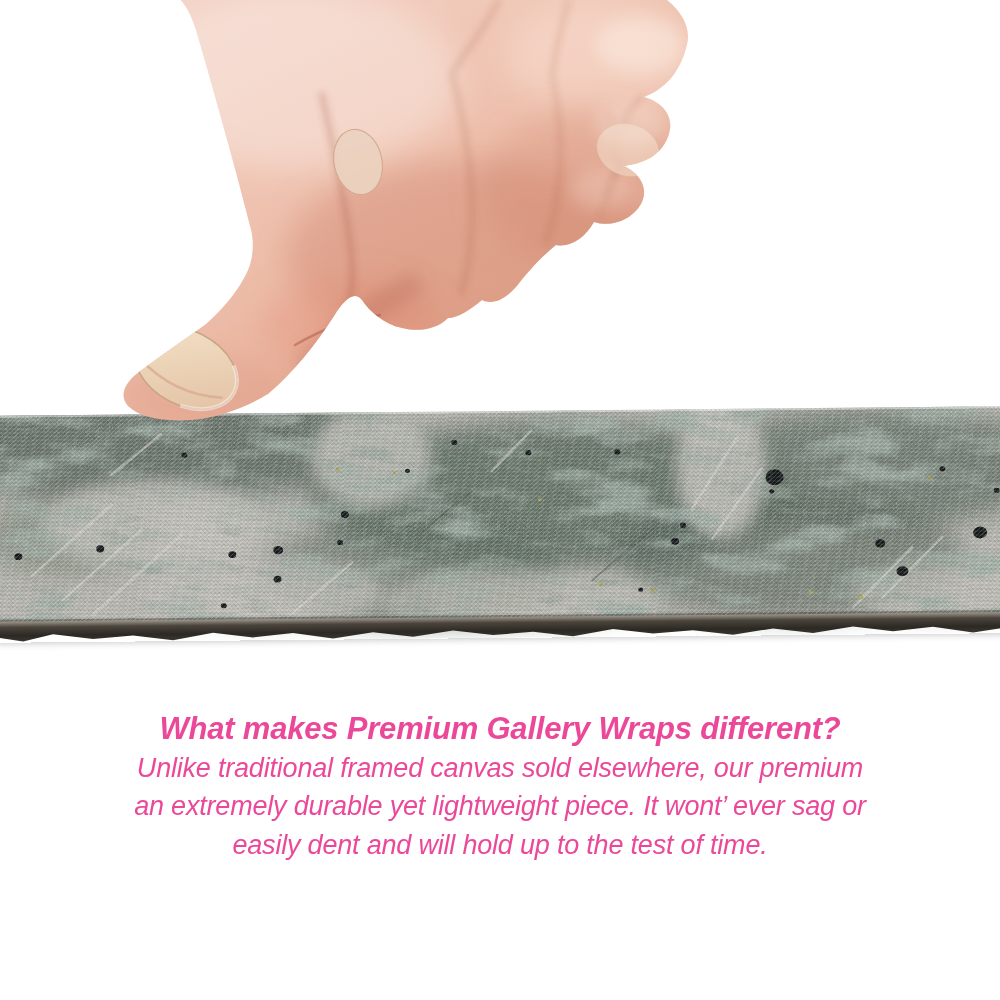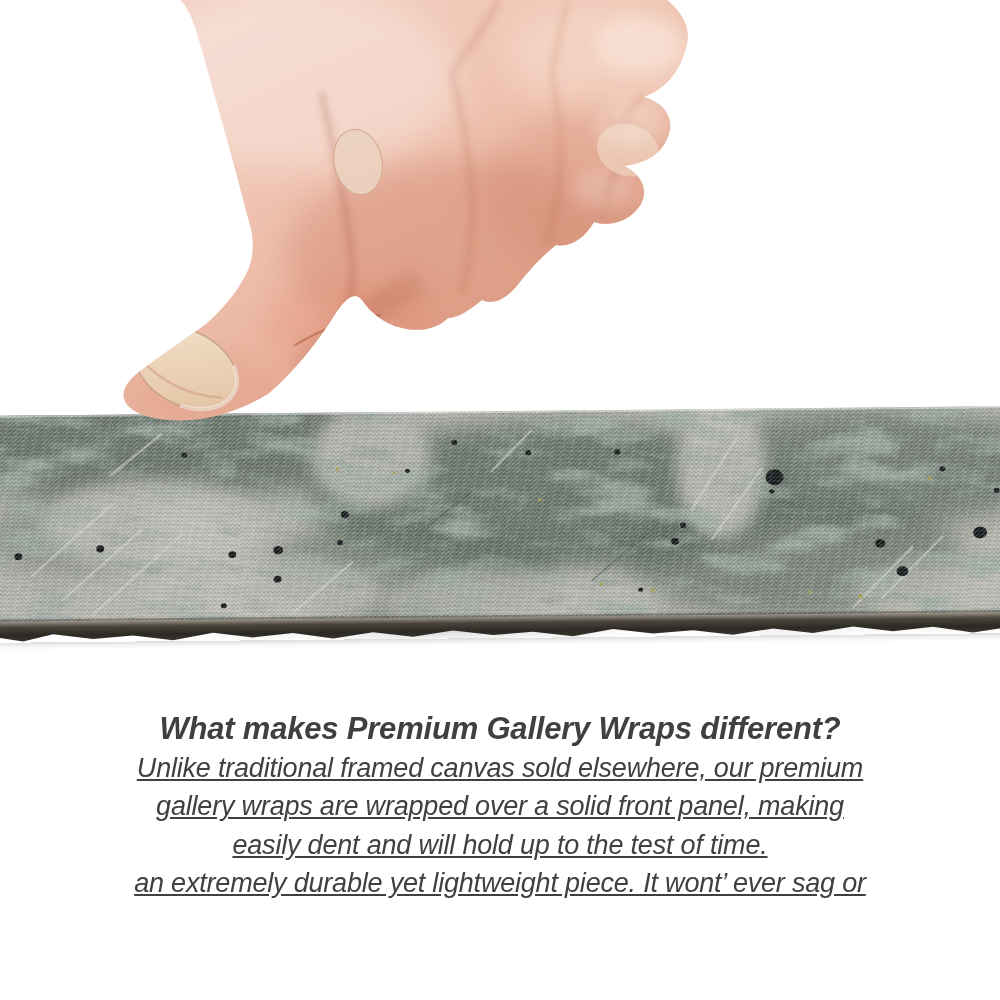--- a/index.html
+++ b/index.html
@@ -19,24 +19,24 @@
     background-image:
       repeating-linear-gradient(-42deg, rgba(255,255,255,.17) 0px, rgba(255,255,255,.17) 1px, rgba(0,0,0,0) 1px, rgba(0,0,0,0) 3px),
       repeating-linear-gradient(48deg, rgba(55,66,58,.10) 0px, rgba(55,66,58,.10) 1px, rgba(0,0,0,0) 1px, rgba(0,0,0,0) 3px),
       repeating-linear-gradient(0deg, rgba(255,255,255,.05) 0px, rgba(255,255,255,.05) 2px, rgba(0,0,0,.045) 2px, rgba(0,0,0,.045) 4px);
   }
   
   .hand-layer{position:absolute;left:0;top:0;width:1000px;height:442px;z-index:3;}
   
   .text-section{
     position:absolute;top:709px;left:0;right:0;z-index:1;
-    text-align:center;color:#404040;font-style:italic;
+    text-align:center;color:#ec4899;font-style:italic;
   }
   .headline{font-size:31px;font-weight:600;line-height:40px;letter-spacing:-0.2px;}
-  .bodyline{font-size:27px;font-weight:400;line-height:38.3px;letter-spacing:-0.2px;text-decoration:underline;}
+  .bodyline{font-size:27px;font-weight:400;line-height:38.3px;letter-spacing:-0.2px;}
 </style>
 </head>
 <body>
 
 <div id="stage">
 
   <div class="canvas-strip">
     <svg width="1016" height="227" viewBox="0 0 1016 227">
       <defs>
         <filter id="blur12" x="-30%" y="-30%" width="160%" height="160%">
@@ -255,18 +255,17 @@
           <ellipse cx="600" cy="190" rx="30" ry="20" fill="rgba(255,248,242,0.22)" filter="url(#soft8)"></ellipse>
           <ellipse cx="420,"></ellipse>
         </g>
       </g>
     </svg>
   </div>
 
   <div class="text-section">
     <div class="headline">What makes Premium Gallery Wraps different?</div>
     <div class="bodyline">Unlike traditional framed canvas sold elsewhere, our premium</div>
-    <div class="bodyline">gallery wraps are wrapped over a solid front panel, making</div>
+    <div class="bodyline">an extremely durable yet lightweight piece. It wont’ ever sag or</div>
     <div class="bodyline">easily dent and will hold up to the test of time.</div>
-    <div class="bodyline">an extremely durable yet lightweight piece. It wont’ ever sag or</div>
   </div>
 
 </div>
 
 </body></html>

